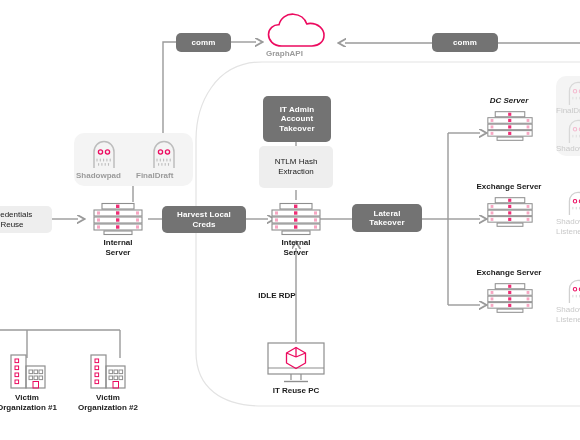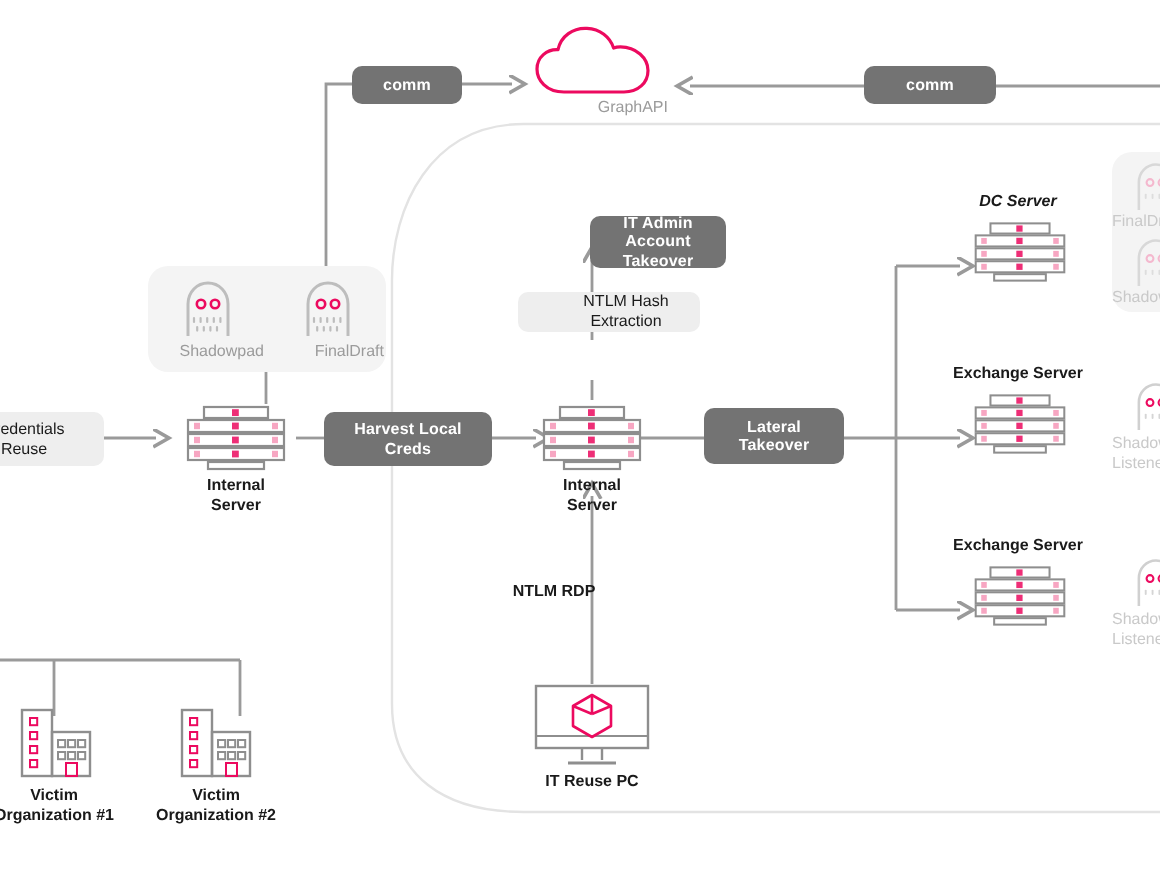--- a/index.html
+++ b/index.html
@@ -16,23 +16,23 @@
     position:absolute;
     text-align:center;
     color:#1a1a1a;
     font-weight:bold;
     font-size:8px;
     line-height:10px;
     white-space:pre-line;
   }
   .lbl-soft{
     position:absolute;
-    text-align:right;
+    text-align:left;
     color:#9b9b9b;
-    font-weight:normal;
+    font-weight:bold;
     font-size:8px;
     line-height:10px;
     white-space:pre-line;
   }
   .lbl-ghost{
     position:absolute;
     text-align:center;
     color:#c9c9c9;
     font-weight:normal;
     font-size:8px;
@@ -234,31 +234,31 @@
         <rect x="24" y="2.6" width="3.4" height="3.4"></rect>
         <rect x="24" y="9.3" width="3.4" height="3.4"></rect>
         <rect x="24" y="16.3" width="3.4" height="3.4"></rect>
         <rect x="24" y="23.3" width="3.4" height="3.4"></rect>
       </g>
     </svg>
   </div>
   <div class="lbl" style="left:266px;top:238px;width:60px;">Internal
 Server</div>
 
-  <div class="chip" style="left:259px;top:146px;width:74px;height:20px;padding-left:17px;">NTLM Hash
+  <div class="chip" style="left:259px;top:146px;width:74px;height:42px;">NTLM Hash
 Extraction</div>
 
-  <div class="badge" style="left:263px;top:108px;width:68px;height:26px;margin-left:32px;">IT Admin
+  <div class="badge" style="left:263px;top:96px;width:68px;height:46px;">IT Admin
 Account
 Takeover</div>
 
   <div class="badge" style="left:352px;top:204px;width:70px;height:28px;">Lateral
 Takeover</div>
 
-  <div class="lbl" style="left:246px;top:291px;width:62px;text-align:center;">NTLM RDP</div>
+  <div class="lbl" style="left:246px;top:291px;width:62px;text-align:center;">IDLE RDP</div>
 
   <div class="node" style="left:267px;top:342px;width:58px;height:42px;">
     <svg width="58" height="42" viewBox="0 0 58 42">
       <rect x="1" y="1" width="56" height="31" fill="none" stroke="#8e8e8e" stroke-width="1.2"></rect>
       <path d="M1 26 L57 26" stroke="#8e8e8e" stroke-width="1.1"></path>
       <path d="M24 32 L24 38 M34 32 L34 38" stroke="#8e8e8e" stroke-width="1.2"></path>
       <path d="M17 39.5 L41 39.5" stroke="#8e8e8e" stroke-width="1.4"></path>
       <g stroke="#EC0A5F" stroke-width="1.3" fill="none" stroke-linejoin="round">
         <path d="M29 5.5 L38.5 11 L38.5 21 L29 26.5 L19.5 21 L19.5 11 Z"></path>
         <path d="M29 5.5 L29 15 M29 15 L38.5 11 M29 15 L19.5 11"></path>

